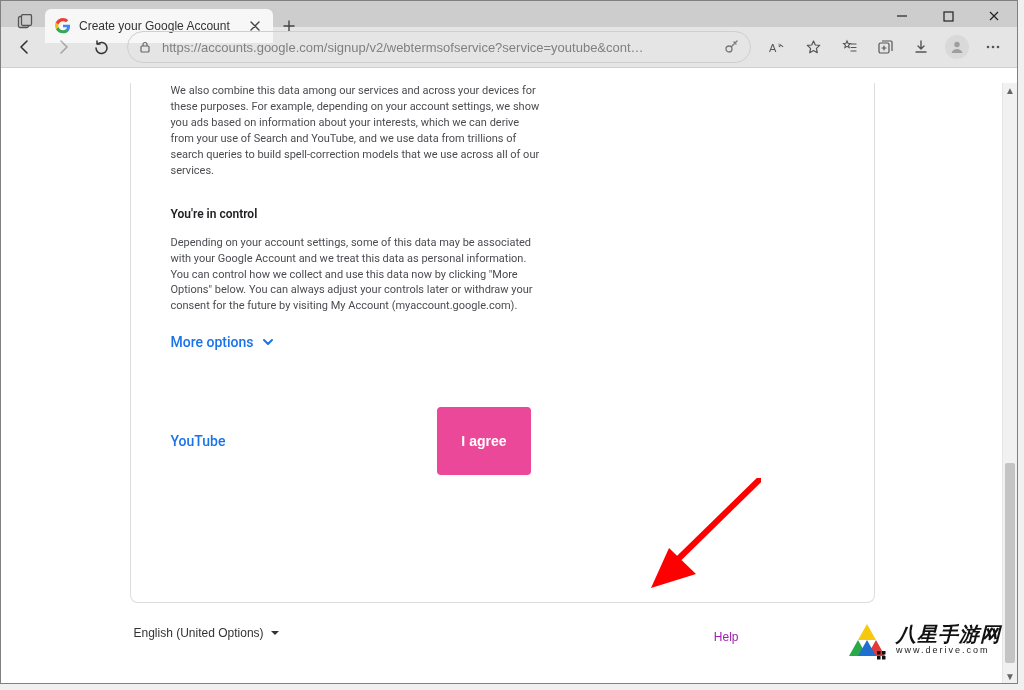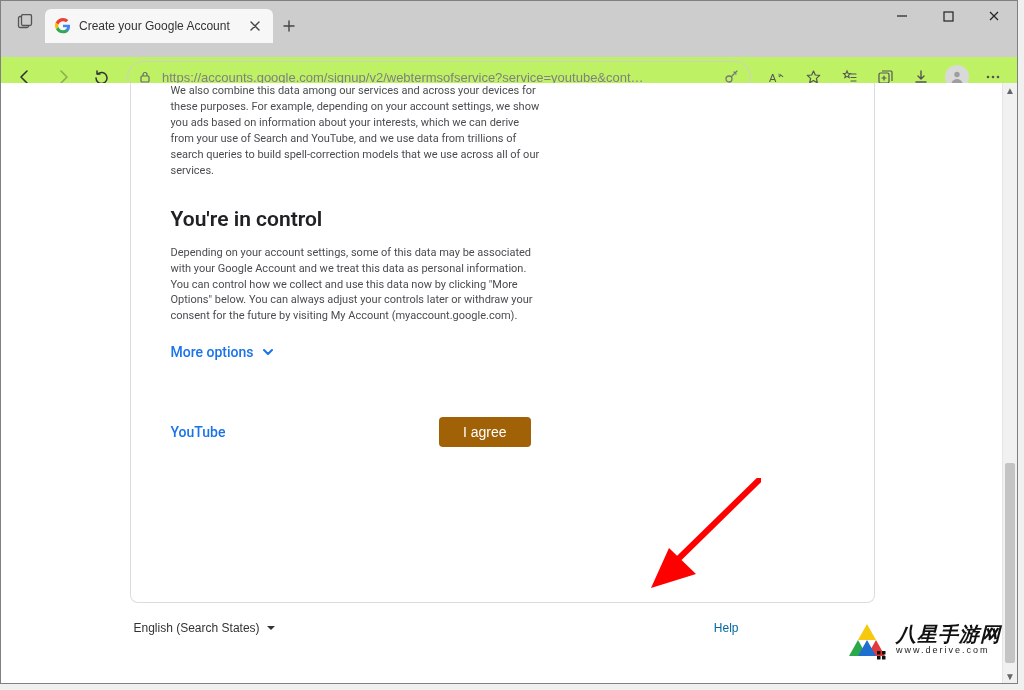--- a/index.html
+++ b/index.html
@@ -11,21 +11,21 @@
   }
   .window {
     width: 1018px; height: 684px;
     border: 1px solid #808080;
     background: #fff;
     position: relative;
     box-sizing: border-box;
   }
   
   .titlebar {
-    height: 56px;
+    height: 26px;
     background: #cdcdcd;
     display: flex;
     align-items: flex-start;
   }
   .tabs-strip {
     display: flex;
     align-items: center;
     height: 42px;
     padding-left: 4px;
   }
@@ -70,21 +70,21 @@
     height: 34px;
   }
   .win-btn {
     width: 46px; height: 30px;
     display:flex; align-items:center; justify-content:center;
     color: #222;
   }
   
   .toolbar {
     height: 40px;
-    background: #bef264;
+    background: #e5e5e5;
     border-bottom: 1px solid #d0d0d0;
     display: flex; align-items: center;
     padding: 0 6px;
     gap: 2px;
   }
   .tool-btn {
     width: 36px; height: 32px;
     display:flex; align-items:center; justify-content:center;
     color: #555; border-radius:4px;
   }
@@ -155,21 +155,21 @@
   .card .content-col {
     width: 370px;
   }
   .para {
     font-size: 11px;
     line-height: 1.45;
     color: #4a4c50;
     margin: 0 0 16px 0;
   }
   h3.sub {
-    font-size: 21px;
+    font-size: 12px;
     color: #202124;
     font-weight: 600;
     margin: 28px 0 14px 0;
   }
   .more-options {
     display:inline-flex; align-items:center;
     color:#1a73e8; font-size:14px; font-weight:500;
     margin-top: 4px;
     cursor: pointer;
   }
@@ -178,38 +178,38 @@
     display:flex; align-items:center;
     margin-top: 56px;
     width: 360px;
     justify-content: space-between;
   }
   .cancel-link {
     color:#1a73e8; font-size:14px; font-weight:500;
     cursor:pointer;
   }
   .agree-btn {
-    background:#a16207; color:#fff;
+    background:#ec4899; color:#fff;
     border:none; border-radius:4px;
-    padding: 7px 24px;
-    font-size:14px; font-weight:400;
+    padding: 26px 24px;
+    font-size:14px; font-weight:700;
     cursor:pointer;
   }
   .footer {
     width: 745px;
     margin: 18px auto 0 auto;
     display:flex; align-items:center;
     font-size:12px; color:#555;
     padding: 0 4px;
     box-sizing:border-box;
   }
   .lang-sel { display:flex; align-items:center; cursor:pointer; color:#333;}
   .lang-sel svg{margin-left:6px;}
   .footer-links { margin-left:auto; display:flex; gap:30px; }
-  .footer-links span { cursor:pointer; color:#0369a1;}
+  .footer-links span { cursor:pointer; color:#a21caf;margin-top:9px;}
   .img-outline{
     position:absolute; left:2px; top:2px; right:2px; bottom:2px;
     pointer-events:none;
   }
   
   .arrow {
     position:absolute;
     left: 510px; top: 395px;
     width: 120px; height: 120px;
     pointer-events: none;
@@ -386,21 +386,21 @@
 
         <svg class="arrow" viewBox="0 0 120 120">
           <defs></defs>
           <path d="M118 2 L28 90" stroke="#ff0000" stroke-width="6" stroke-linecap="round"></path>
           <polygon points="10,110 28,70 55,96" fill="#ff0000"></polygon>
         </svg>
       </div>
 
       <div class="footer">
         <div class="lang-sel">
-          <span>English (Search States)</span>
+          <span>English (United Options)</span>
           <svg width="10" height="10" viewBox="0 0 10 10">
               <path d="M1 3l4 4 4-4" fill="#333"></path>
             </svg>
         </div>
         <div class="footer-links">
           <span>Help</span>
           <span style="visibility:hidden">Privacy</span>
           <span style="visibility:hidden">Terms</span>
         </div>
       </div>

